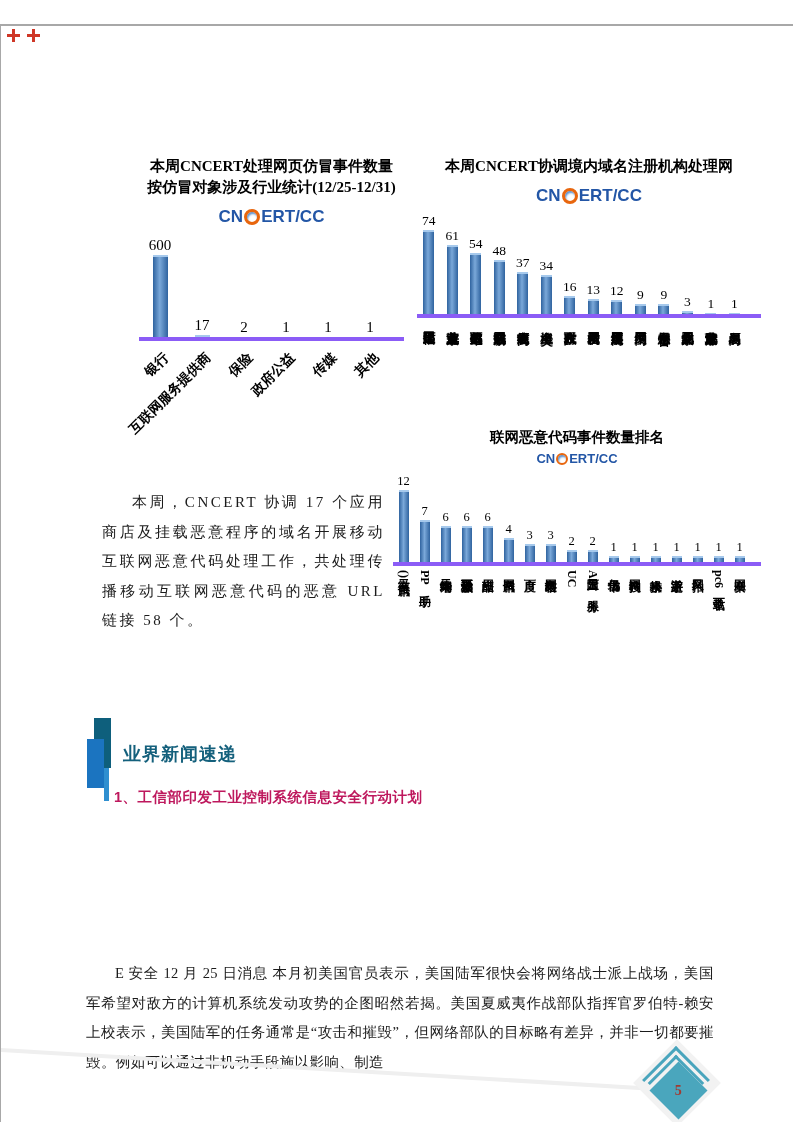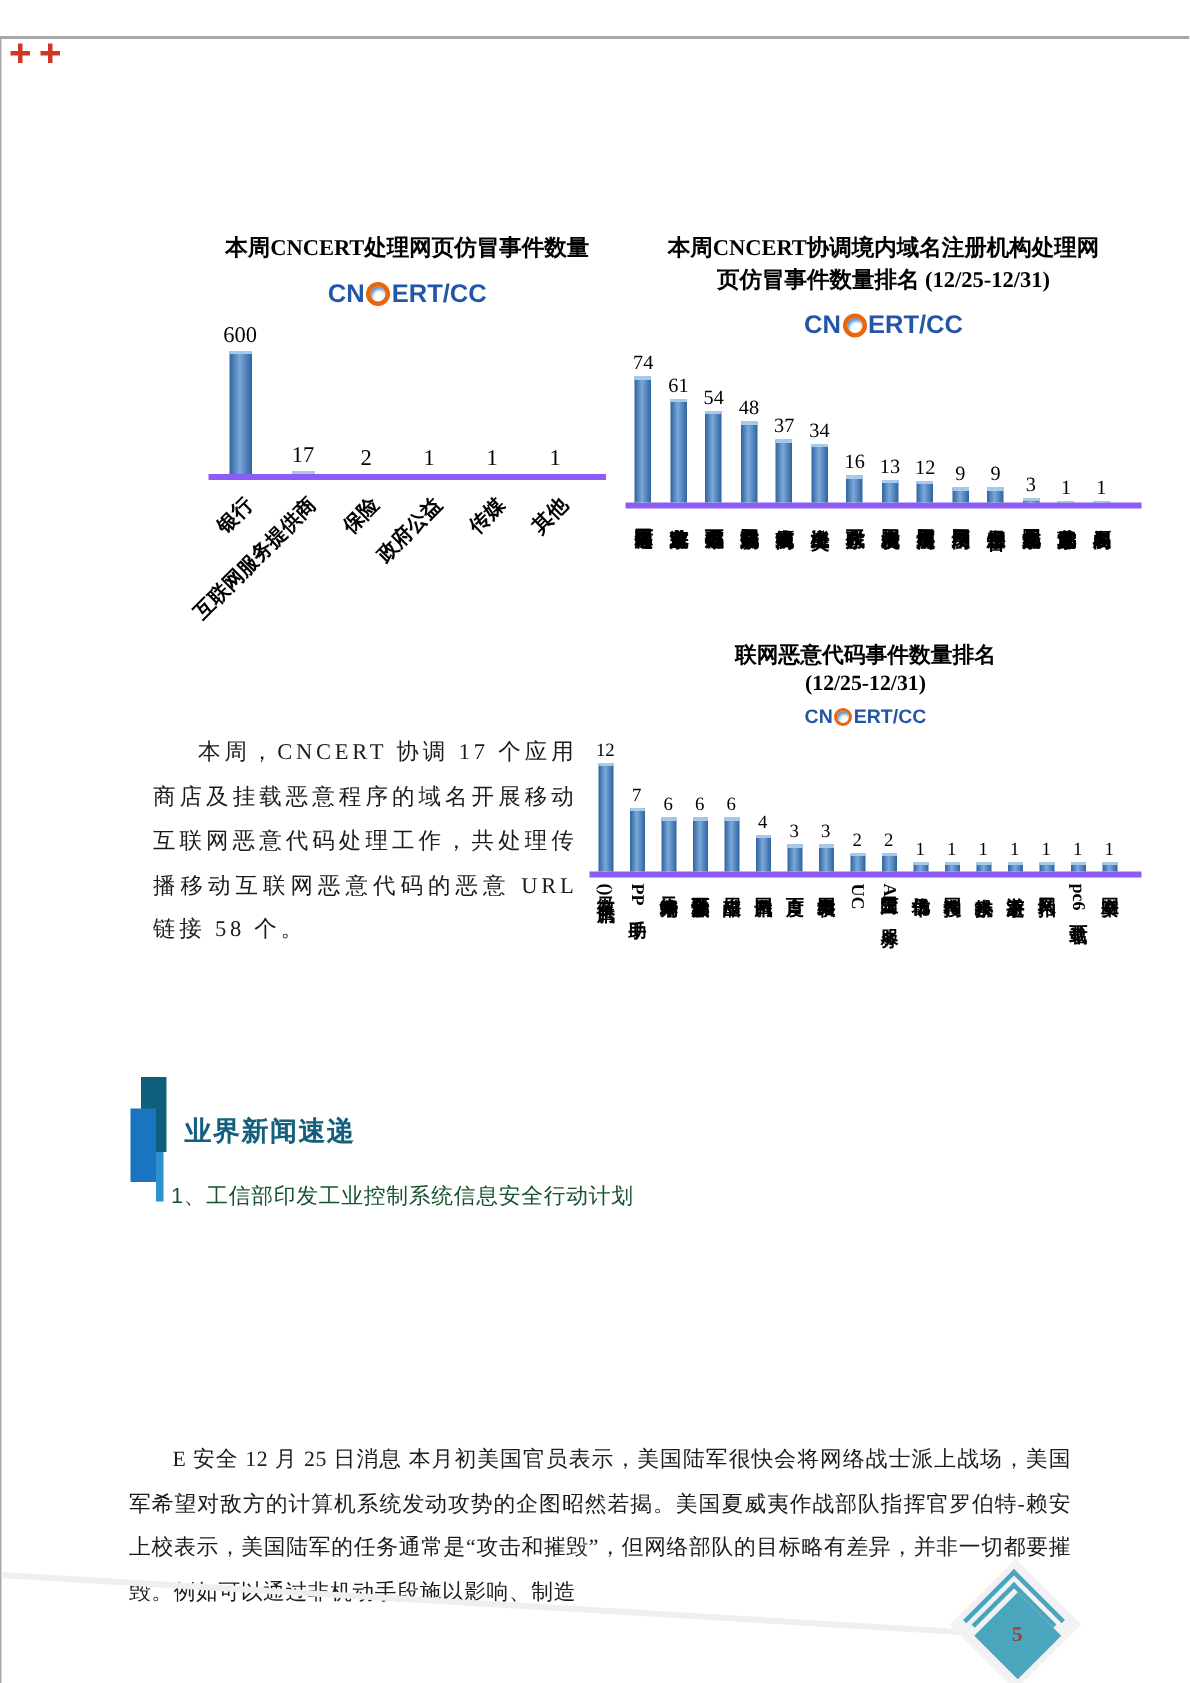--- a/index.html
+++ b/index.html
@@ -57,21 +57,21 @@
   
   .sq{position:absolute;}
   .sq-dark{left:93px;top:692px;width:17px;height:50px;background:#0e5f7c;z-index:1;}
   .sq-blue{left:86px;top:713px;width:17px;height:49px;background:#1b74c0;z-index:2;}
   .sq-strip{left:103px;top:717px;width:5px;height:58px;background:#2f8fd0;z-index:0;}
   .section-title{position:absolute;left:122px;top:716px;margin:0;font-family:"Liberation Sans","DejaVu Sans",sans-serif;
         font-size:18px;font-weight:bold;color:#14607c;letter-spacing:1px;}
 
   
   .news-heading{position:absolute;margin:0;font-family:"Liberation Sans","DejaVu Sans",sans-serif;
-        font-size:14.5px;font-weight:normal;color:#14532d;letter-spacing:0.5px;text-align:center;}
+        font-size:14.5px;font-weight:bold;color:#be185d;letter-spacing:0.5px;text-align:center;}
   .nh1{left:113px;top:762px;} .nh2{left:113px;top:906px;}
   .news-body{position:absolute;left:85px;width:628px;margin:0;font-size:14.5px;line-height:29.5px;
         text-align:justify;text-indent:2em;letter-spacing:0.4px;}
   .nb1{top:789px;} .nb2{top:933px;}
 
   
   .foot-line{position:absolute;left:0;top:1022px;width:652px;height:4px;background:#efefef;
         transform:rotate(3.4deg);transform-origin:0 0;}
   .diamond-wrap{position:absolute;left:630px;top:1016px;width:100px;height:100px;}
   .d-light{position:absolute;left:15px;top:10px;width:62px;height:62px;background:#f2f2f2;transform:rotate(45deg);}
@@ -86,20 +86,21 @@
 <body>
 
 <div class="page">
 
   <div class="cross c1"></div>
   <div class="cross c2"></div>
 
   <section class="chart chart1">
     <div class="ctitle">
       <span class="tl">本周CNCERT处理网页仿冒事件数量</span>
+      <span class="tl">按仿冒对象涉及行业统计(12/25-12/31)</span>
     </div>
     <div class="clogo">
       <span>CN</span>
         <span class="globe"></span>
         <span>ERT/CC</span>
     </div>
     <div class="plotwrap">
       <div class="bars" style="height: 104px;">
           <div class="slot" style="width: 42px;">
             <div class="val">600</div>
@@ -145,21 +146,20 @@
           <div class="cslot" style="width: 42px;">
             <span class="clab">其他</span>
           </div>
         </div>
     </div>
   </section>
 
   <section class="chart chart2">
     <div class="ctitle">
       <span class="tl">本周CNCERT协调境内域名注册机构处理网</span>
-      <span class="tl">页仿冒事件数量排名 (12/25-12/31)</span>
     </div>
     <div class="clogo">
       <span>CN</span>
         <span class="globe"></span>
         <span>ERT/CC</span>
     </div>
     <div class="plotwrap">
       <div class="bars" style="height: 102px;">
           <div class="slot" style="width: 23.5px;">
             <div class="val">74</div>
@@ -263,21 +263,20 @@
           </div>
         </div>
     </div>
   </section>
 
   <p class="note">本周，CNCERT 协调 17 个应用商店及挂载恶意程序的域名开展移动互联网恶意代码处理工作，共处理传播移动互联网恶意代码的恶意 URL 链接 58 个。</p>
 
   <section class="chart chart3">
     <div class="ctitle">
       <span class="tl">联网恶意代码事件数量排名</span>
-      <span class="tl">(12/25-12/31)</span>
     </div>
     <div class="clogo">
       <span>CN</span>
         <span class="globe"></span>
         <span>ERT/CC</span>
     </div>
     <div class="plotwrap">
       <div class="bars" style="height: 90px;">
           <div class="slot" style="width: 21px;">
             <div class="val">12</div>

